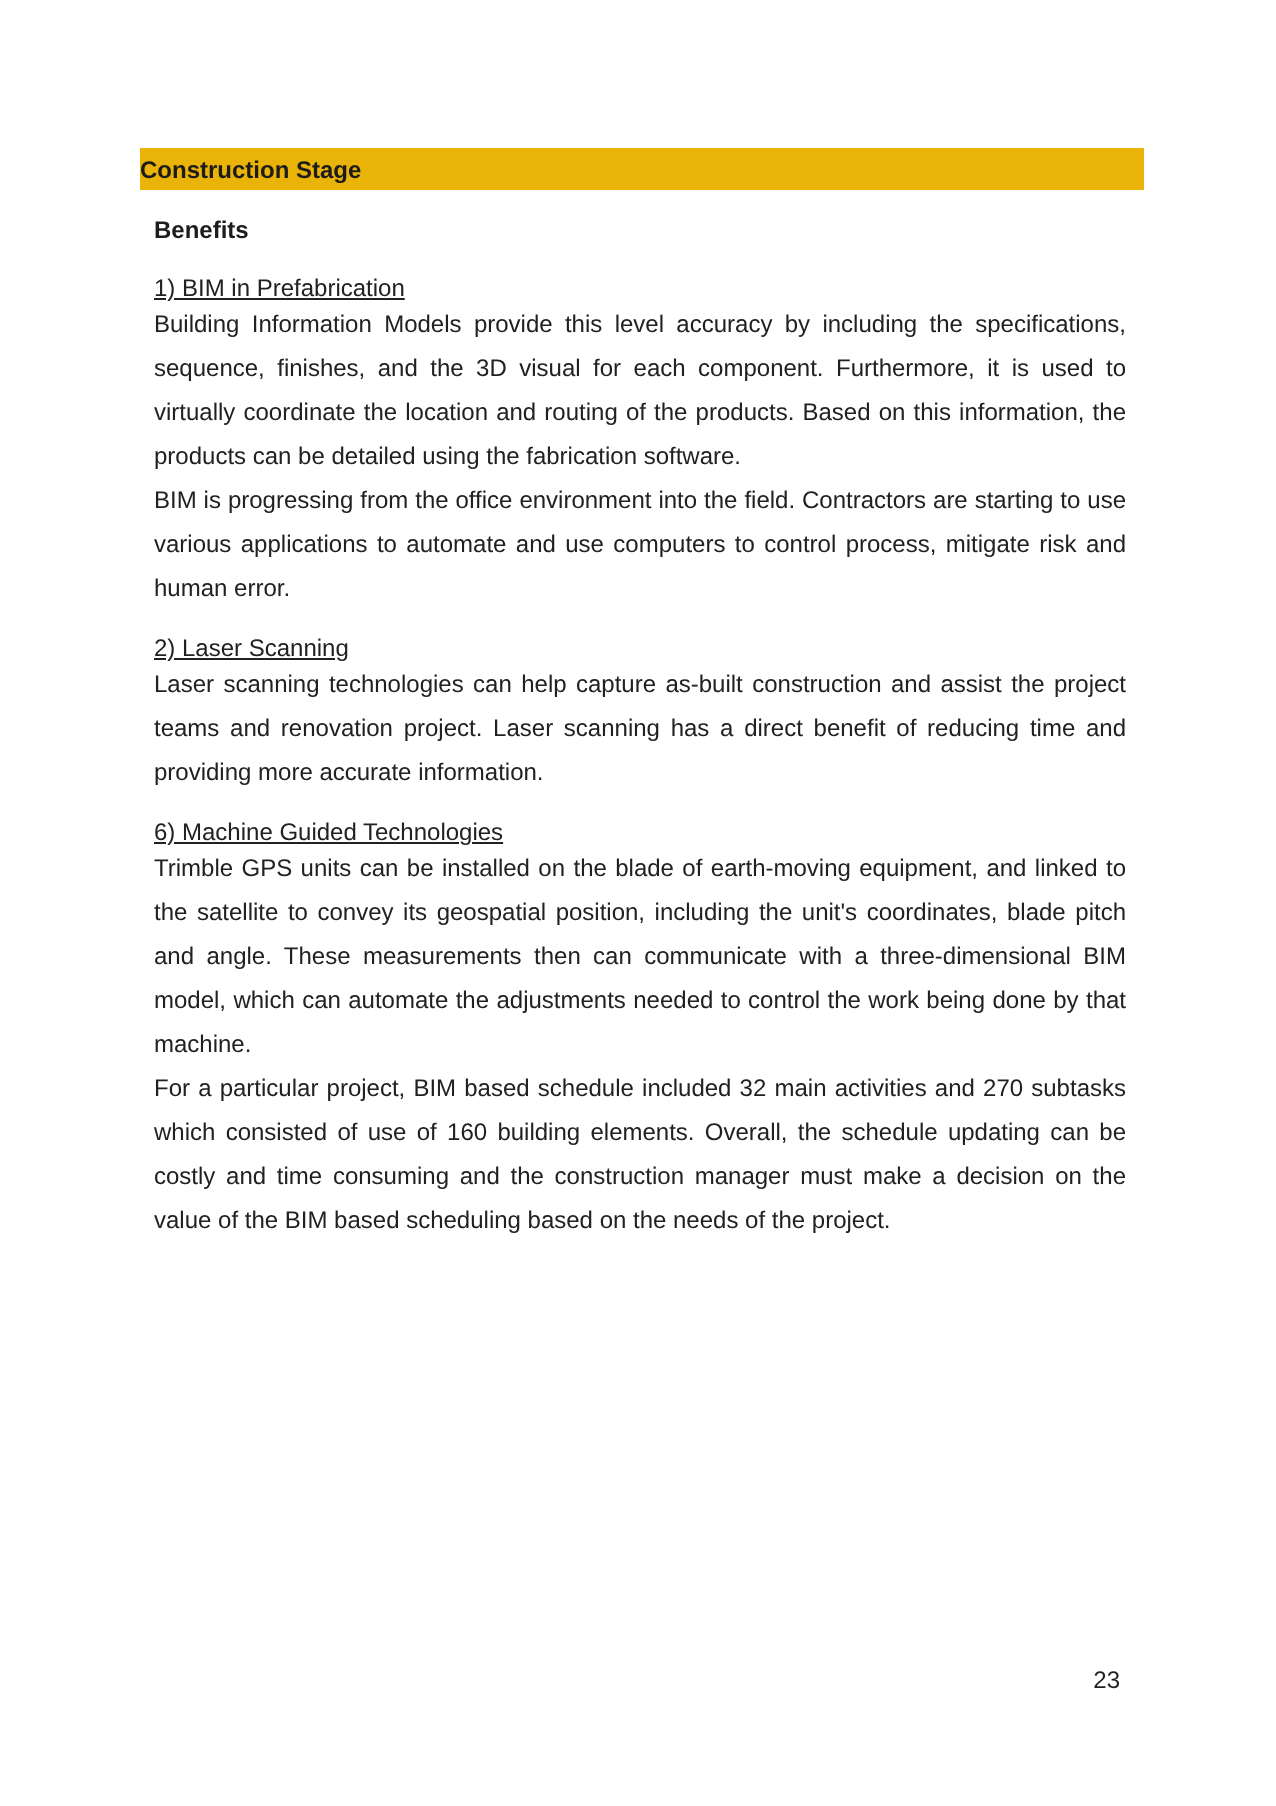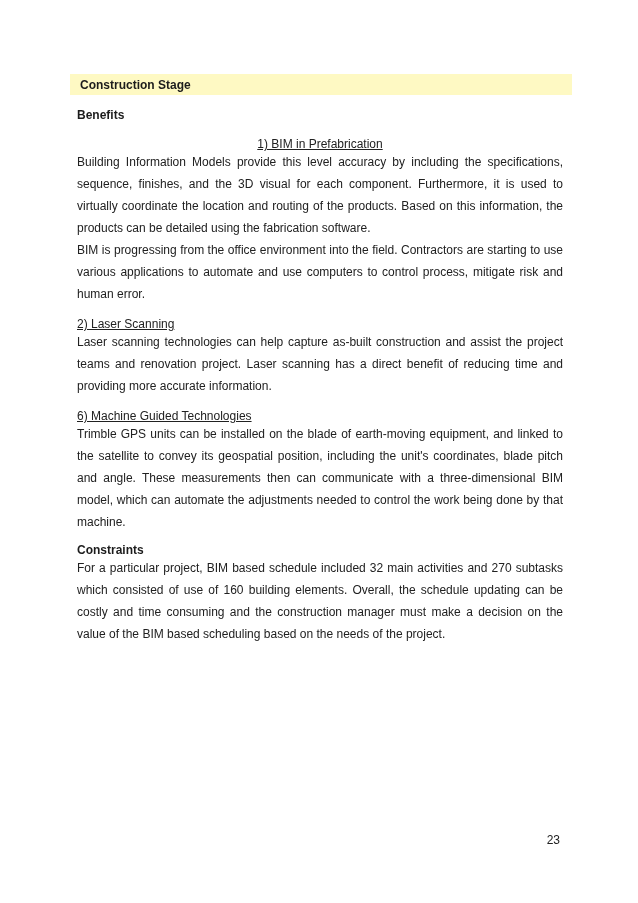--- a/index.html
+++ b/index.html
@@ -19,24 +19,23 @@
     height: 903px;
     background: #ffffff;
     overflow: hidden;
   }
   .banner {
     position: absolute;
     left: 70px;
     top: 74px;
     width: 502px;
     height: 21px;
-    background: #fef9c3;
+    background: #eab308;
     display: flex;
     align-items: center;
-    padding-left: 10px;
   }
   .banner-title {
     font-size: 12px;
     font-weight: bold;
     color: #1c1c1c;
   }
   .content {
     position: absolute;
     left: 77px;
     top: 108px;
@@ -53,21 +52,20 @@
   }
   .sub {
     font-size: 12px;
     font-weight: normal;
     text-decoration: underline;
     line-height: 14px;
     color: #212121;
   }
   .group-title + .sub {
     margin-top: 15px;
-    text-align: center;
   }
   p.body + .sub {
     margin-top: 12px;
   }
   p.body {
     font-size: 12px;
     line-height: 22px;
     text-align: justify;
     text-justify: inter-word;
     color: #212121;
@@ -100,21 +98,20 @@
     <p class="body">Building Information Models provide this level accuracy by including the specifications, sequence, finishes, and the 3D visual for each component. Furthermore, it is used to virtually coordinate the location and routing of the products. Based on this information, the products can be detailed using the fabrication software.</p>
 
     <p class="body">BIM is progressing from the office environment into the field. Contractors are starting to use various applications to automate and use computers to control process, mitigate risk and human error.</p>
 
     <div class="sub">2) Laser Scanning</div>
     <p class="body">Laser scanning technologies can help capture as-built construction and assist the project teams and renovation project. Laser scanning has a direct benefit of reducing time and providing more accurate information.</p>
 
     <div class="sub">6) Machine Guided Technologies</div>
     <p class="body">Trimble GPS units can be installed on the blade of earth-moving equipment, and linked to the satellite to convey its geospatial position, including the unit's coordinates, blade pitch and angle. These measurements then can communicate with a three-dimensional BIM model, which can automate the adjustments needed to control the work being done by that machine.</p>
 
-    <div class="group-title">Constraints</div>
 
     <p class="body">For a particular project, BIM based schedule included 32 main activities and 270 subtasks which consisted of use of 160 building elements. Overall, the schedule updating can be costly and time consuming and the construction manager must make a decision on the value of the BIM based scheduling based on the needs of the project.</p>
 
   </div>
 
   <div class="page-number">23</div>
 
 </div>
 
 </body></html>

